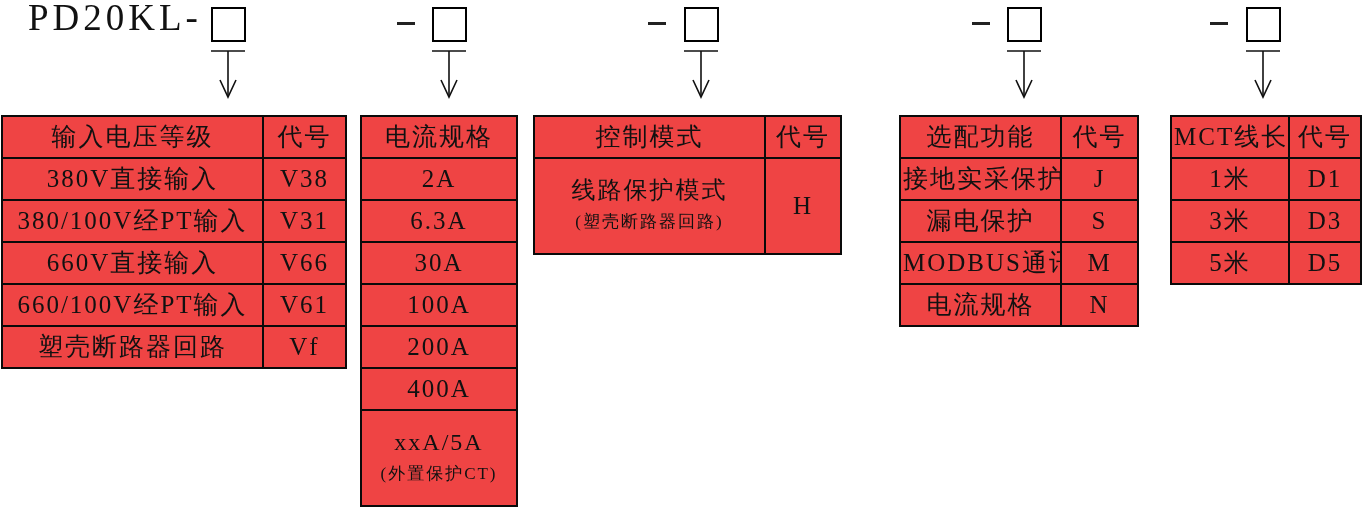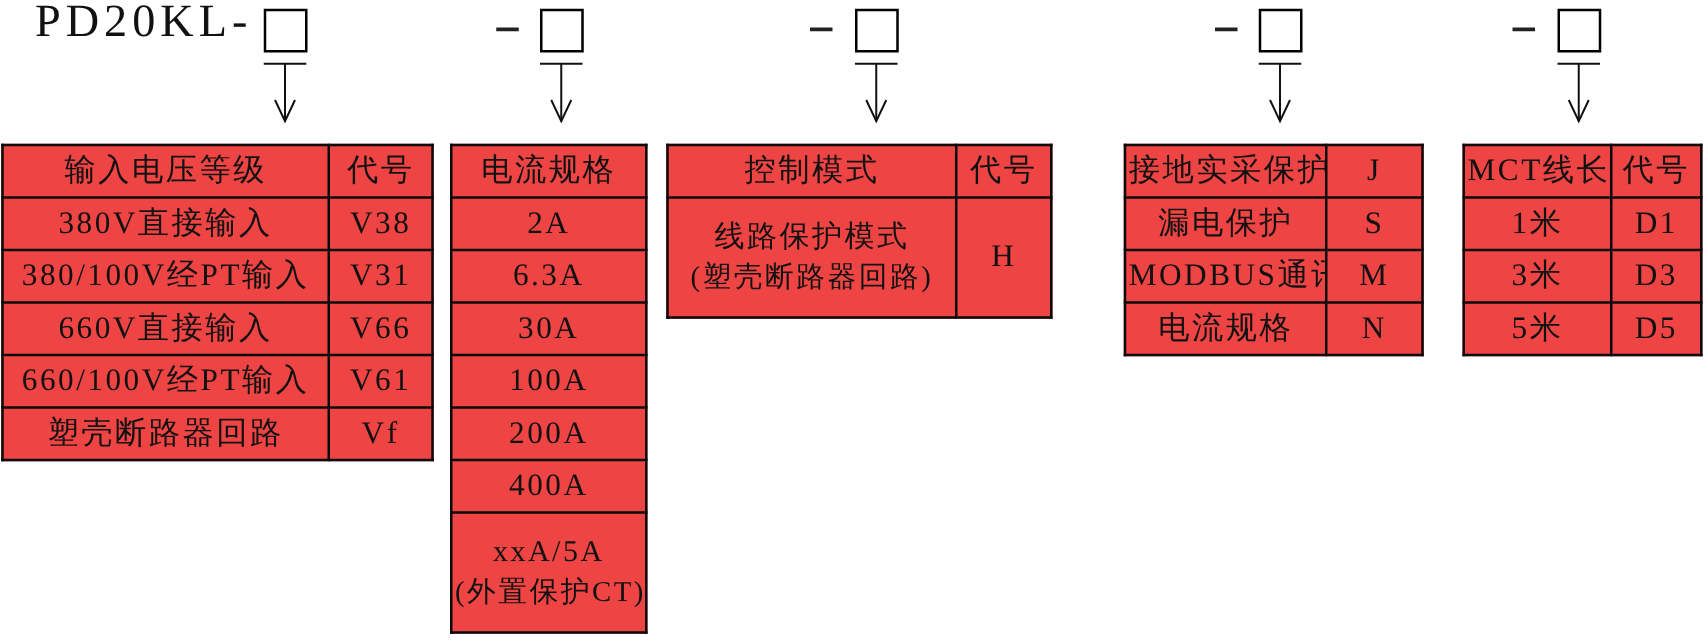--- a/index.html
+++ b/index.html
@@ -44,21 +44,21 @@
     font-size:25px;
     letter-spacing:2px;
     line-height:1.2;
     overflow:hidden;
     white-space:nowrap;
   }
   tr.r{height:42px;}
   tr.rh{height:42px;}
   tr.tall{height:96px;border-radius:15px;}
   .two-line{line-height:31px;font-size:24px;}
-  .two-line .l2{font-size:23px;}
+  .two-line .l2{font-size:17px;}
 </style>
 </head>
 <body>
 
 <div class="canvas">
 
   <div class="title">PD20KL-</div>
 
   <div class="seg-box" style="left:211px"></div>
   <div class="seg-dash" style="left:397px"></div>
@@ -207,20 +207,24 @@
     </tr>
   </tbody>
     </table>
 
   <table class="spec" style="left:899px;top:115px;width:238px">
     <colgroup>
         <col style="width:161px">
         <col style="width:77px">
       </colgroup>
     <tbody>
+        <tr class="rh">
+      <td>选配功能</td>
+      <td>代号</td>
+    </tr>
     <tr class="r">
       <td>接地实采保护</td>
       <td>J</td>
     </tr>
     <tr class="r">
       <td>漏电保护</td>
       <td>S</td>
     </tr>
     <tr class="r">
       <td>MODBUS通讯</td>

